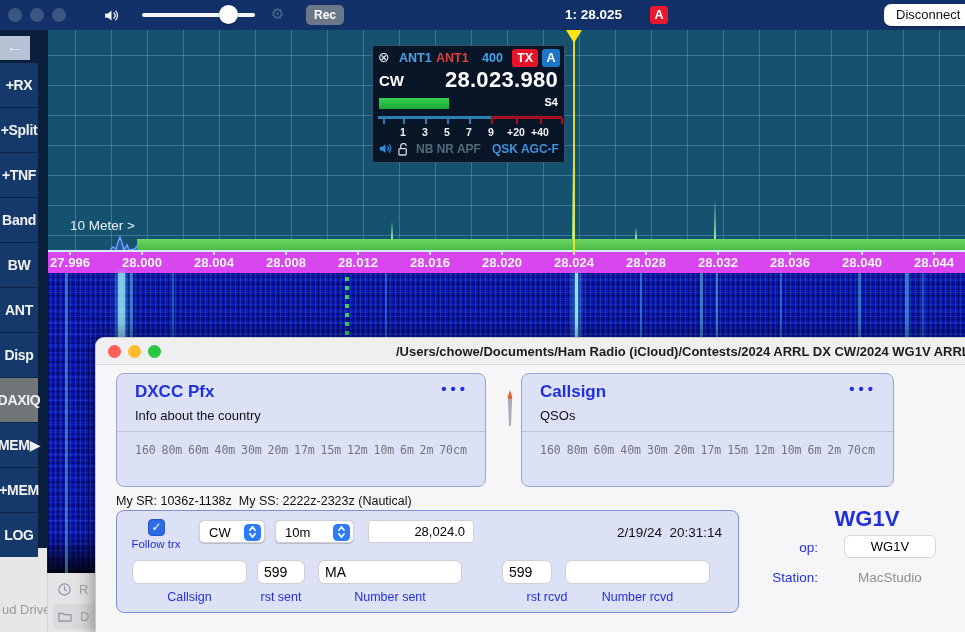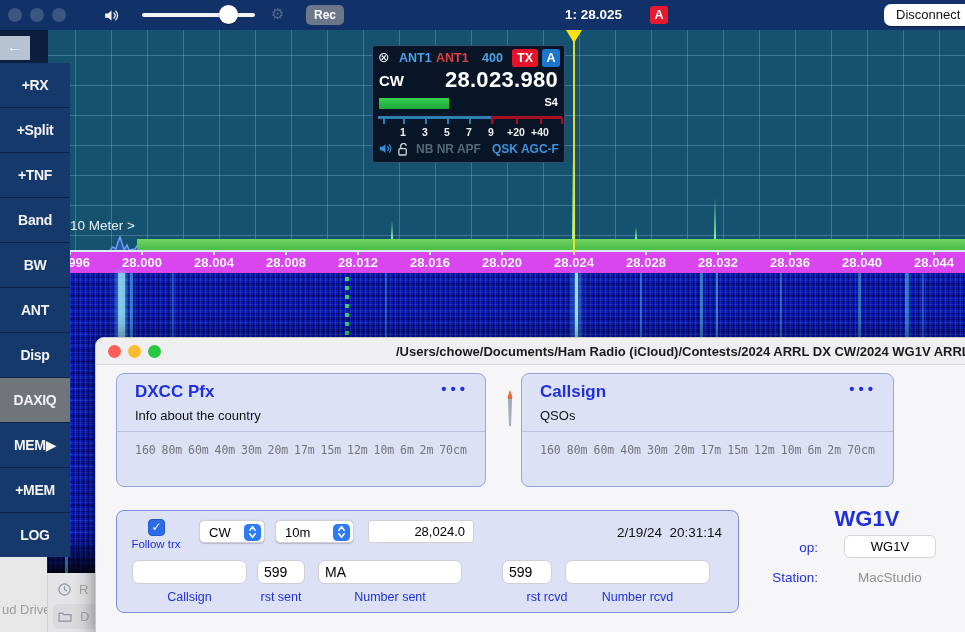--- a/index.html
+++ b/index.html
@@ -14,21 +14,21 @@
   #vol-knob { position:absolute; left:219px; top:5px; width:19px; height:19px; border-radius:50%; background:#ffffff; box-shadow:0 1px 2px rgba(0,0,0,.4); }
   #tb-gear { position:absolute; left:271px; top:5px; font-size:15px; color:#51698f; }
   #rec-btn { position:absolute; left:306px; top:5px; height:20px; padding:0 8px; background:#6c7889; border-radius:5px; color:#fff; font-size:12px; font-weight:bold; line-height:20px; }
   #vfo { position:absolute; left:565px; top:7px; color:#fff; font-size:13.5px; font-weight:bold; }
   #vfo-badge { position:absolute; left:650px; top:6px; width:18px; height:18px; border-radius:3px; background:#e8192c; color:#fff; font-size:12.5px; font-weight:bold; text-align:center; line-height:18px; }
   #disconnect-btn { position:absolute; left:884px; top:4px; width:95px; height:22px; background:#fff; border-radius:7px; color:#111; font-size:13px; text-align:left; padding-left:12px; line-height:22px; box-shadow:0 1px 1px rgba(0,0,0,.3); }
 
   
   #sidebar { position:absolute; left:0; top:30px; width:48px; height:528px; z-index:20; }
   #back-btn { position:absolute; left:0; top:6px; width:30px; height:24px; background:#b7c3d3; color:#fff; font-size:17px; font-weight:bold; text-align:center; line-height:22px; text-shadow:0 0 1px #5577aa; }
-  #sidebar-buttons { position:absolute; left:0; top:33px; width:70px; display:flex; flex-direction:column; gap:1px; background:#0b2348; }
+  #sidebar-buttons { position:absolute; left:0; top:33px; width:38px; display:flex; flex-direction:column; gap:1px; background:#0b2348; }
   .side-btn { height:44px; background:#16396b; color:#f2f2f2; font-size:14px; font-weight:bold; display:flex; align-items:center; justify-content:center; letter-spacing:-.3px; }
   .side-btn.active { background:#70757a; }
 
   
   #spectrum { position:absolute; left:48px; top:30px; width:917px; height:222px; z-index:1;
     background-color:#145270;
     background-image: linear-gradient(rgba(150,195,215,.32) 1px, transparent 1px),
                       linear-gradient(90deg, rgba(150,195,215,.32) 1px, transparent 1px);
     background-size:36px 30px; background-position:-9px -5px; }
   #band-label { position:absolute; left:22px; top:188px; color:#e9f2f8; font-size:13.5px; }
@@ -349,20 +349,21 @@
           <span>17m</span>
           <span>15m</span>
           <span>12m</span>
           <span>10m</span>
           <span>6m</span>
           <span>2m</span>
           <span>70cm</span>
         </div>
     </div>
 
+    <div id="status-line">My SR: 1036z-1138z  My SS: 2222z-2323z (Nautical)</div>
 
     <div id="entry-box">
       <div id="follow-check">✓</div>
       <div id="follow-label">Follow trx</div>
       <div class="mac-select" id="mode-select">
         <span class="sel-text">CW</span>
         <span class="stepper">
           <svg viewBox="0 0 10 16" width="9" height="14">
               <path d="M2 6l3-4 3 4M2 10l3 4 3-4" fill="none" stroke="#fff" stroke-width="1.8" stroke-linecap="round" stroke-linejoin="round"></path>
             </svg>

